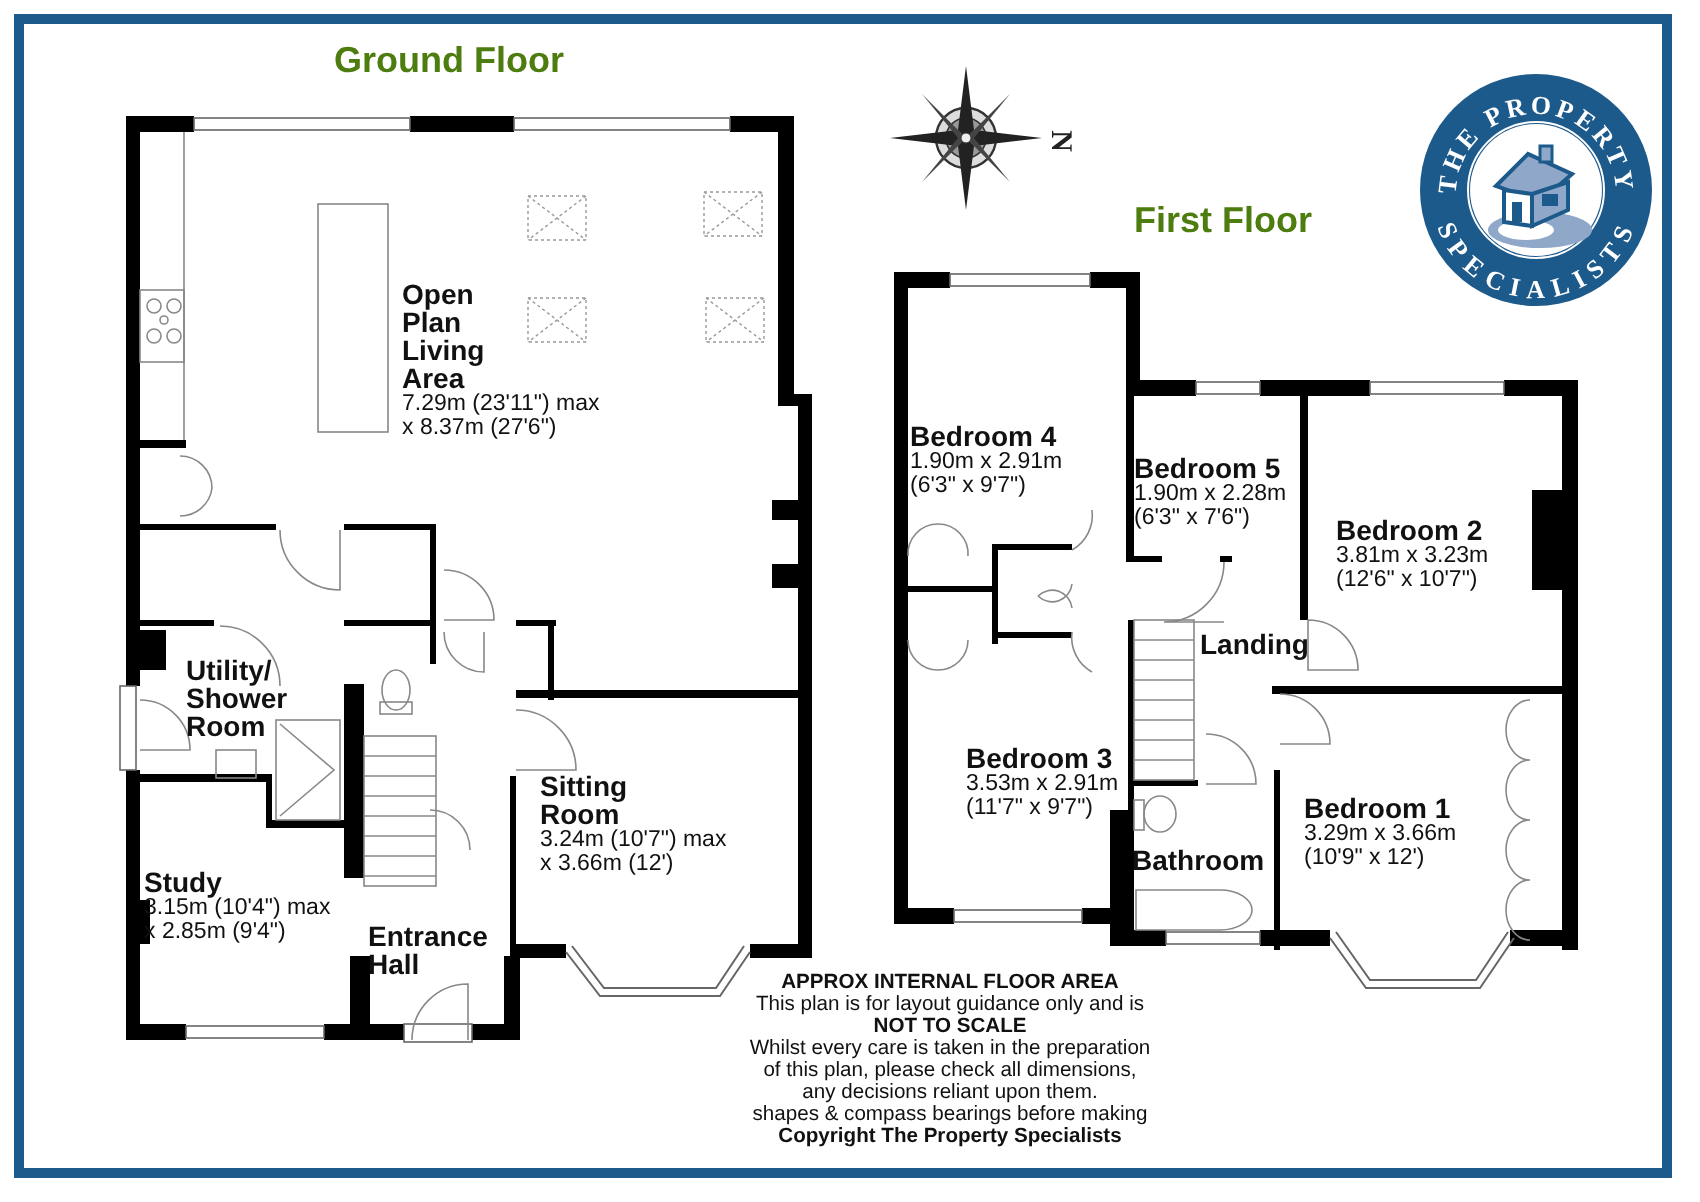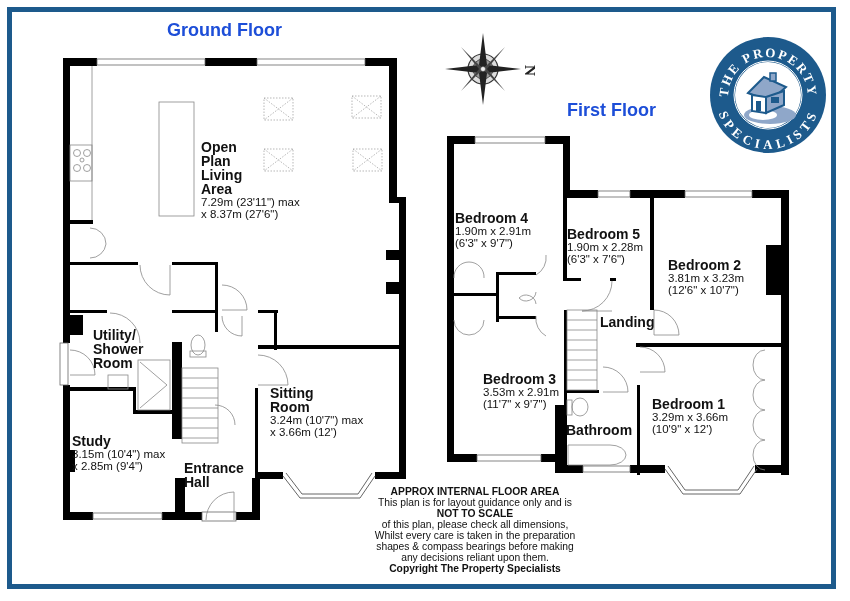--- a/index.html
+++ b/index.html
@@ -1,18 +1,18 @@
 <!DOCTYPE html>
 <html><head>
 <meta charset="utf-8">
 <style>
   html, body { margin: 0; padding: 0; background: #ffffff; }
   body { width: 850px; height: 601px; position: relative; overflow: hidden; font-family: "Liberation Sans", sans-serif; }
   .frame { position: absolute; left: 7px; top: 7px; width: 829px; height: 582px; border: 5px solid #1d5a8c; box-sizing: border-box; background: #fff; }
-  .title { position: absolute; font-weight: bold; font-size: 18px; color: #1d4ed8; font-family: "Liberation Sans", sans-serif; }
+  .title { position: absolute; font-weight: bold; font-size: 18px; color: #4d7c0f; font-family: "Liberation Sans", sans-serif; }
   .plan { position: absolute; left: 0; top: 0; }
   .room-label { position: absolute; text-align: left; color: #111; font-family: "Liberation Sans", sans-serif; line-height: 1.0; }
   .room-name { font-weight: bold; font-size: 14px; display: block; }
   .room-dim { font-size: 11.5px; display: block; line-height: 1.05; }
   .notes { position: absolute; left: 370px; top: 486px; width: 210px; text-align: center; font-size: 10.3px; line-height: 11px; color: #111; font-family: "Liberation Sans", sans-serif; }
   .notes .b { font-weight: bold; display: block; }
   .notes .n { display: block; }
   .compass { position: absolute; left: 443px; top: 33px; }
   .compass-label { position: absolute; left: 524px; top: 62px; font-family: "Liberation Serif", serif; font-weight: bold; font-size: 15px; color: #222; transform: rotate(90deg); }
   .logo { position: absolute; left: 708px; top: 35px; }
@@ -298,18 +298,18 @@
   <polygon points="58,62 76,56 76,70 58,78" fill="#8fa7c9" stroke="#1d5a8c" stroke-width="2"></polygon>
   <rect x="48" y="66" width="5" height="10" fill="#1d5a8c"></rect>
   <rect x="63" y="62" width="8" height="6" fill="#1d5a8c"></rect>
   <rect x="62" y="38" width="6" height="8" fill="#8fa7c9" stroke="#1d5a8c" stroke-width="1.5"></rect>
 </svg>
 
 <div class="notes">
   <span class="b">APPROX INTERNAL FLOOR AREA</span>
   <span class="n">This plan is for layout guidance only and is</span>
   <span class="b">NOT TO SCALE</span>
+  <span class="n">Whilst every care is taken in the preparation</span>
   <span class="n">of this plan, please check all dimensions,</span>
-  <span class="n">Whilst every care is taken in the preparation</span>
+  <span class="n">any decisions reliant upon them.</span>
   <span class="n">shapes &amp; compass bearings before making</span>
-  <span class="n">any decisions reliant upon them.</span>
   <span class="b">Copyright The Property Specialists</span>
 </div>
 
 </body></html>

